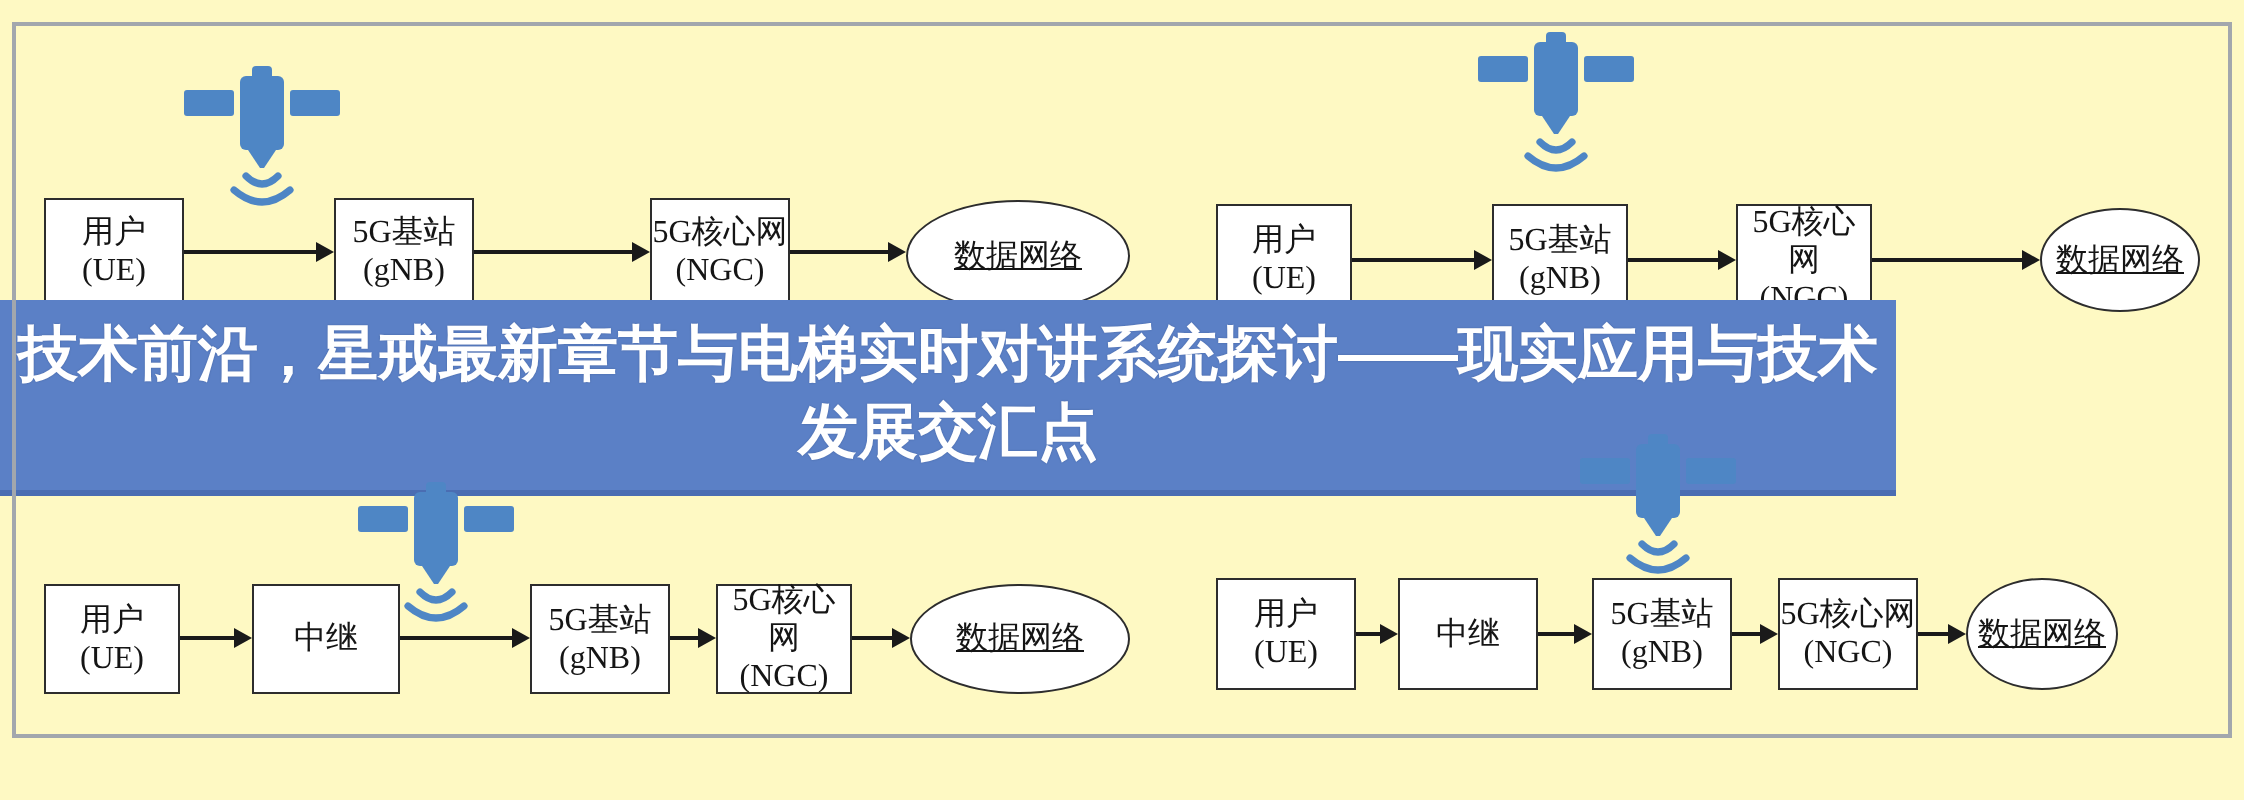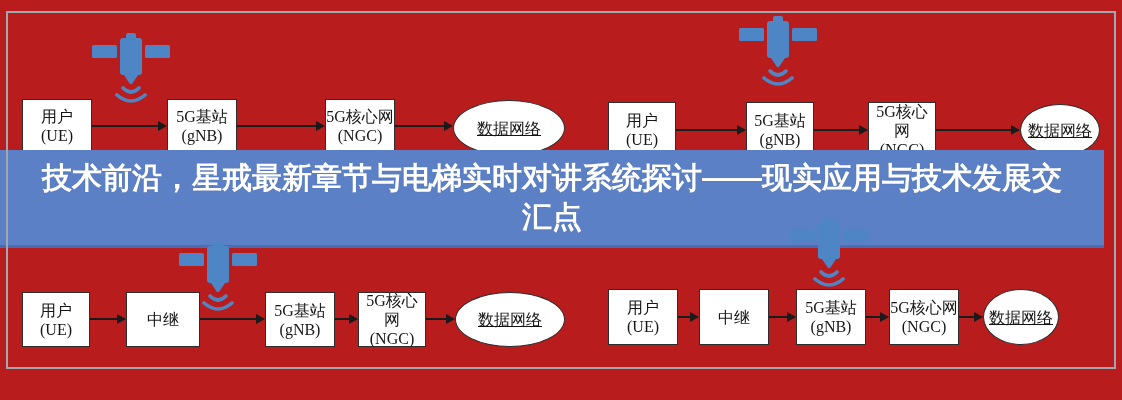--- a/index.html
+++ b/index.html
@@ -1,29 +1,29 @@
 <!DOCTYPE html>
 <html style="--band: #5b80c6; --band-edge: #4a6db2; --band-text: #ffffff; --sat: #4e86c5;"><head>
 <meta charset="utf-8">
 <style>
   html,body{margin:0;padding:0;background:#fff;}
-  .canvas{position:relative;width:1122px;height:400px;background:#b91c1c;overflow:hidden;
+  .canvas{position:relative;width:1122px;height:400px;background:#fef9c3;overflow:hidden;
           font-family:"Liberation Sans",sans-serif;}
   .panel-border{position:absolute;left:6px;top:11px;width:1110px;height:358px;
           border:2px solid #a2a7ad;box-sizing:border-box;z-index:10;pointer-events:none;background:transparent;}
   .diagram{position:absolute;inset:0;}
   .node{position:absolute;background:#fff;border:1.5px solid #2d2d2d;box-sizing:border-box;
         display:flex;flex-direction:column;align-items:center;justify-content:center;
         font-family:"Liberation Serif","DejaVu Serif",serif;font-size:16px;line-height:19px;
         color:#151515;text-align:center;z-index:2;}
   .node.ellipse{border-radius:50%;text-decoration:underline;}
   .arrow{position:absolute;height:2px;background:#1a1a1a;z-index:1;}
   .arrow .head{position:absolute;right:-8px;top:-4px;width:0;height:0;display:block;
         border-left:9px solid #1a1a1a;border-top:5px solid transparent;border-bottom:5px solid transparent;}
-  .title-band{position:absolute;left:0;top:150px;width:1104px;height:98px;
+  .title-band{position:absolute;left:0;top:150px;width:948px;height:98px;
         background:var(--band,#5b80c6);border-bottom:3px solid var(--band-edge,#4a6db2);
         box-sizing:border-box;z-index:5;}
   .title-text{color:var(--band-text,#fff);font-weight:800;font-size:30px;line-height:39px;
         text-align:center;max-width:1030px;margin:8px auto 0;
         text-shadow:0 0 1px rgba(10,20,60,.25);}
   .sat{position:absolute;z-index:6;color:var(--sat,#4e86c5);}
 </style>
 </head>
 <body>
 

